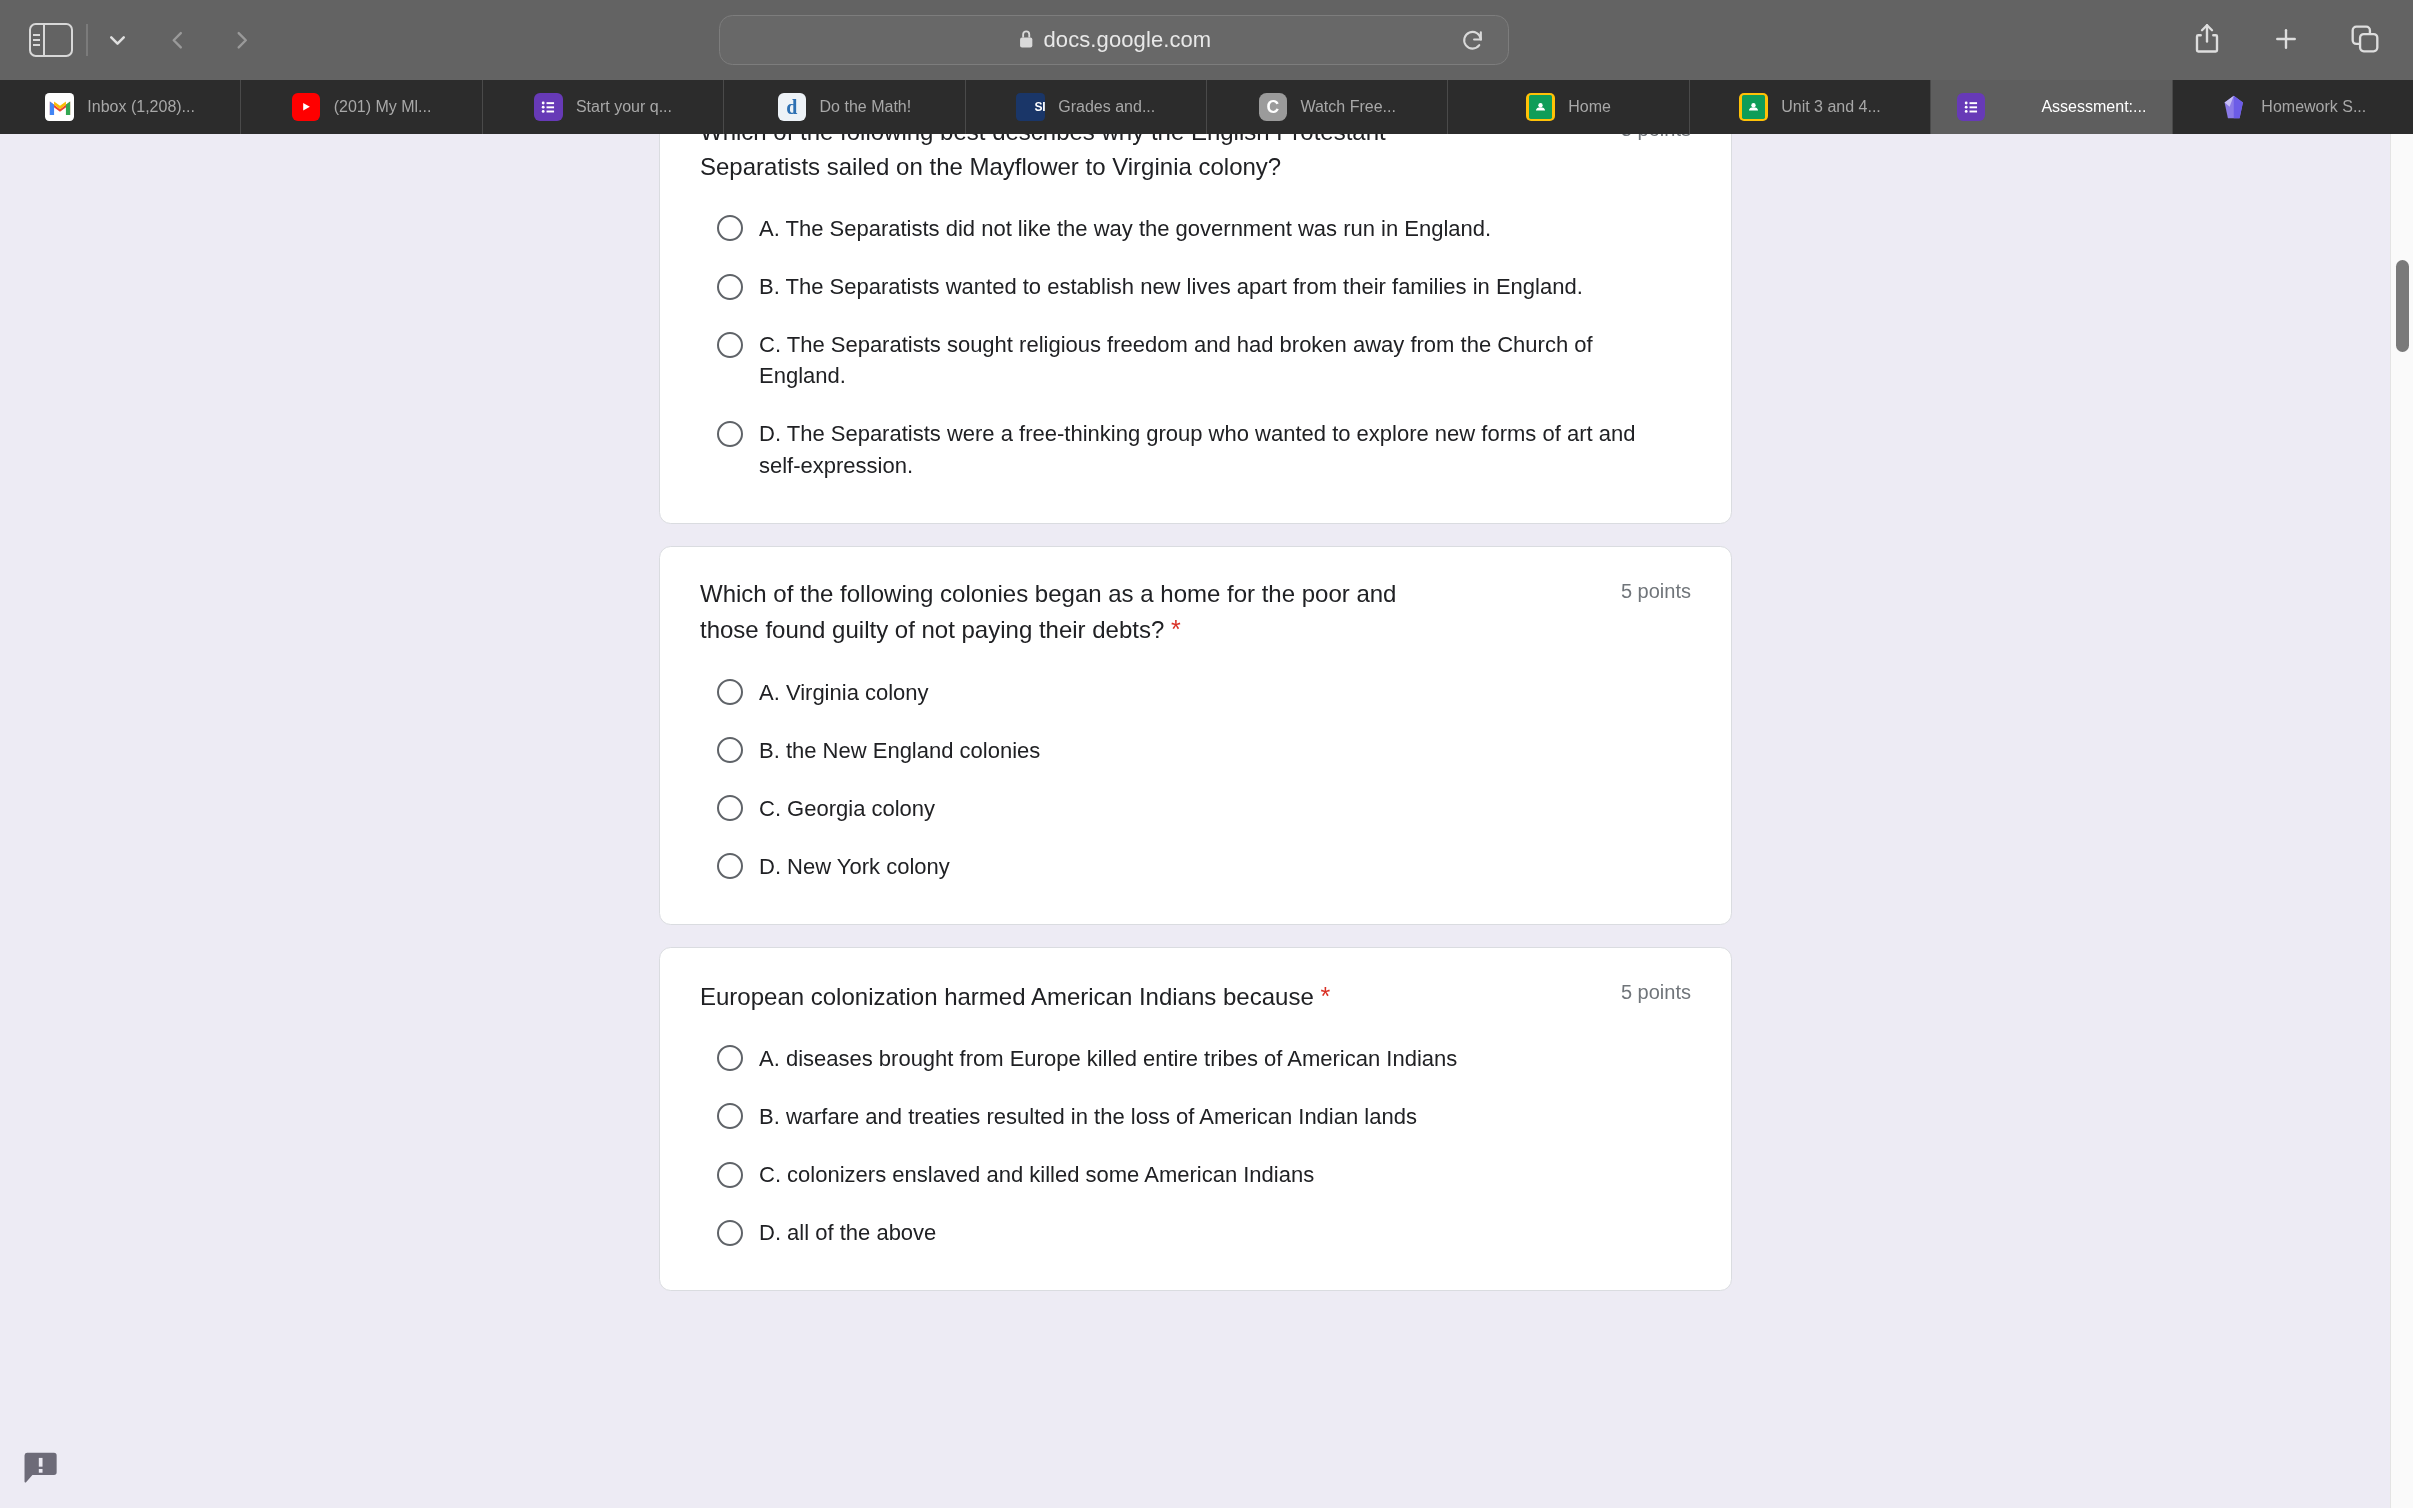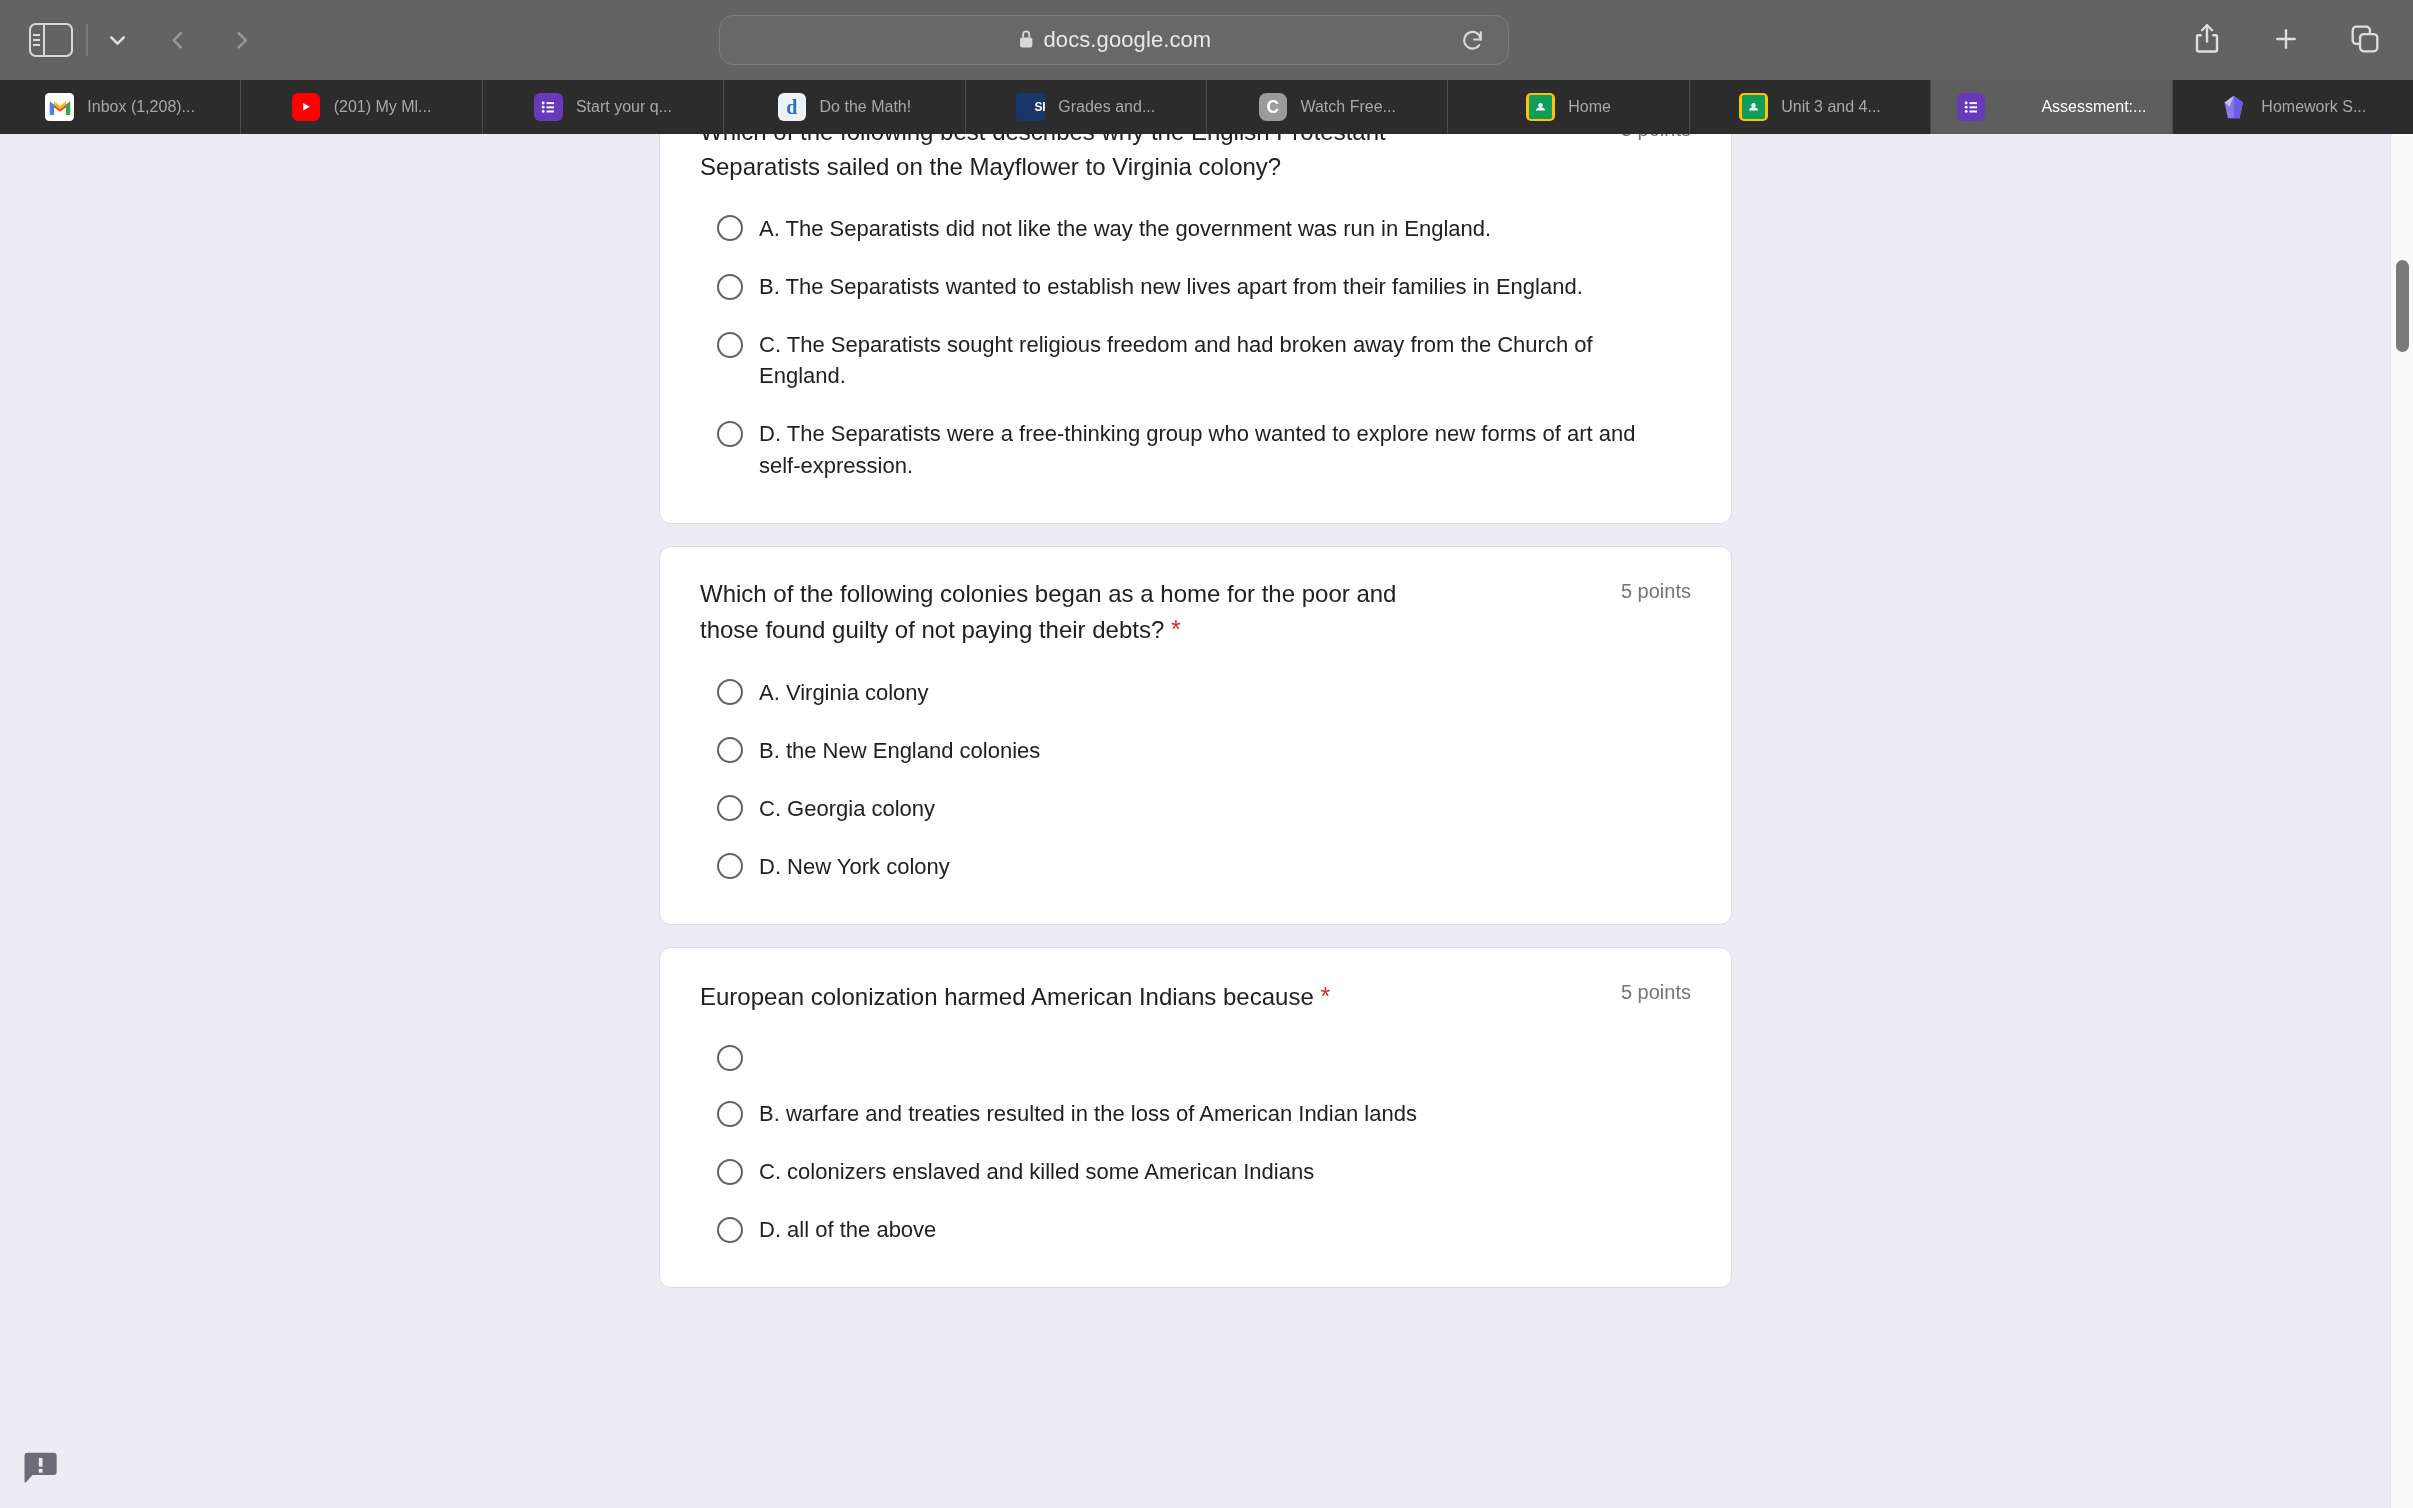--- a/index.html
+++ b/index.html
@@ -554,20 +554,21 @@
     <div class="question-card">
       <div class="q-header">
         <div class="q-title">
           <span>European colonization harmed American Indians because</span><span class="required-star">*</span>
         </div>
         <div class="q-points">5 points</div>
       </div>
       <div class="options">
         <div class="option-row">
           <span class="radio"></span>
+          <span class="option-label">A. diseases brought from Europe killed entire tribes of American Indians</span>
         </div>
         <div class="option-row">
           <span class="radio"></span>
           <span class="option-label">B. warfare and treaties resulted in the loss of American Indian lands</span>
         </div>
         <div class="option-row">
           <span class="radio"></span>
           <span class="option-label">C. colonizers enslaved and killed some American Indians</span>
         </div>
         <div class="option-row">

